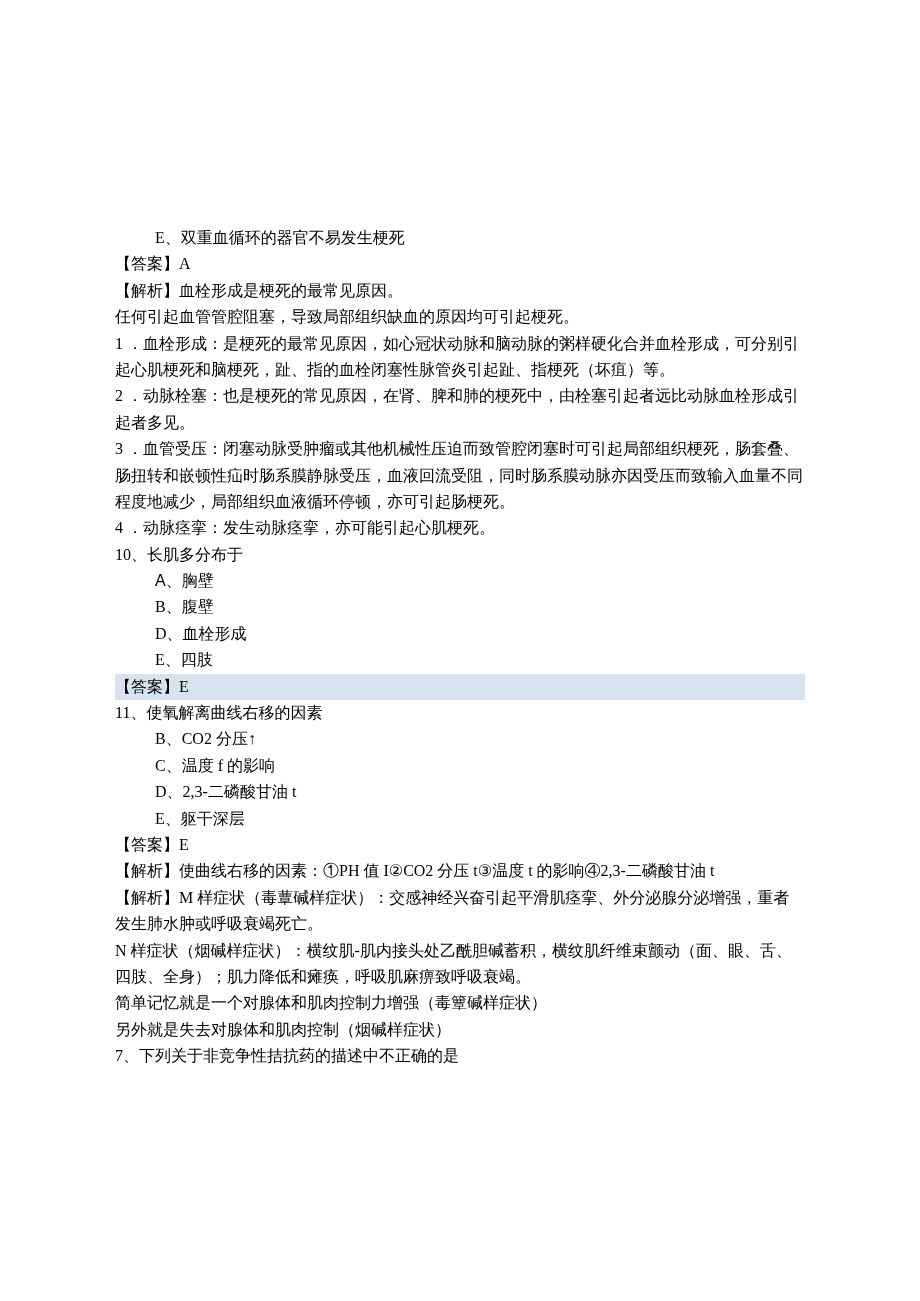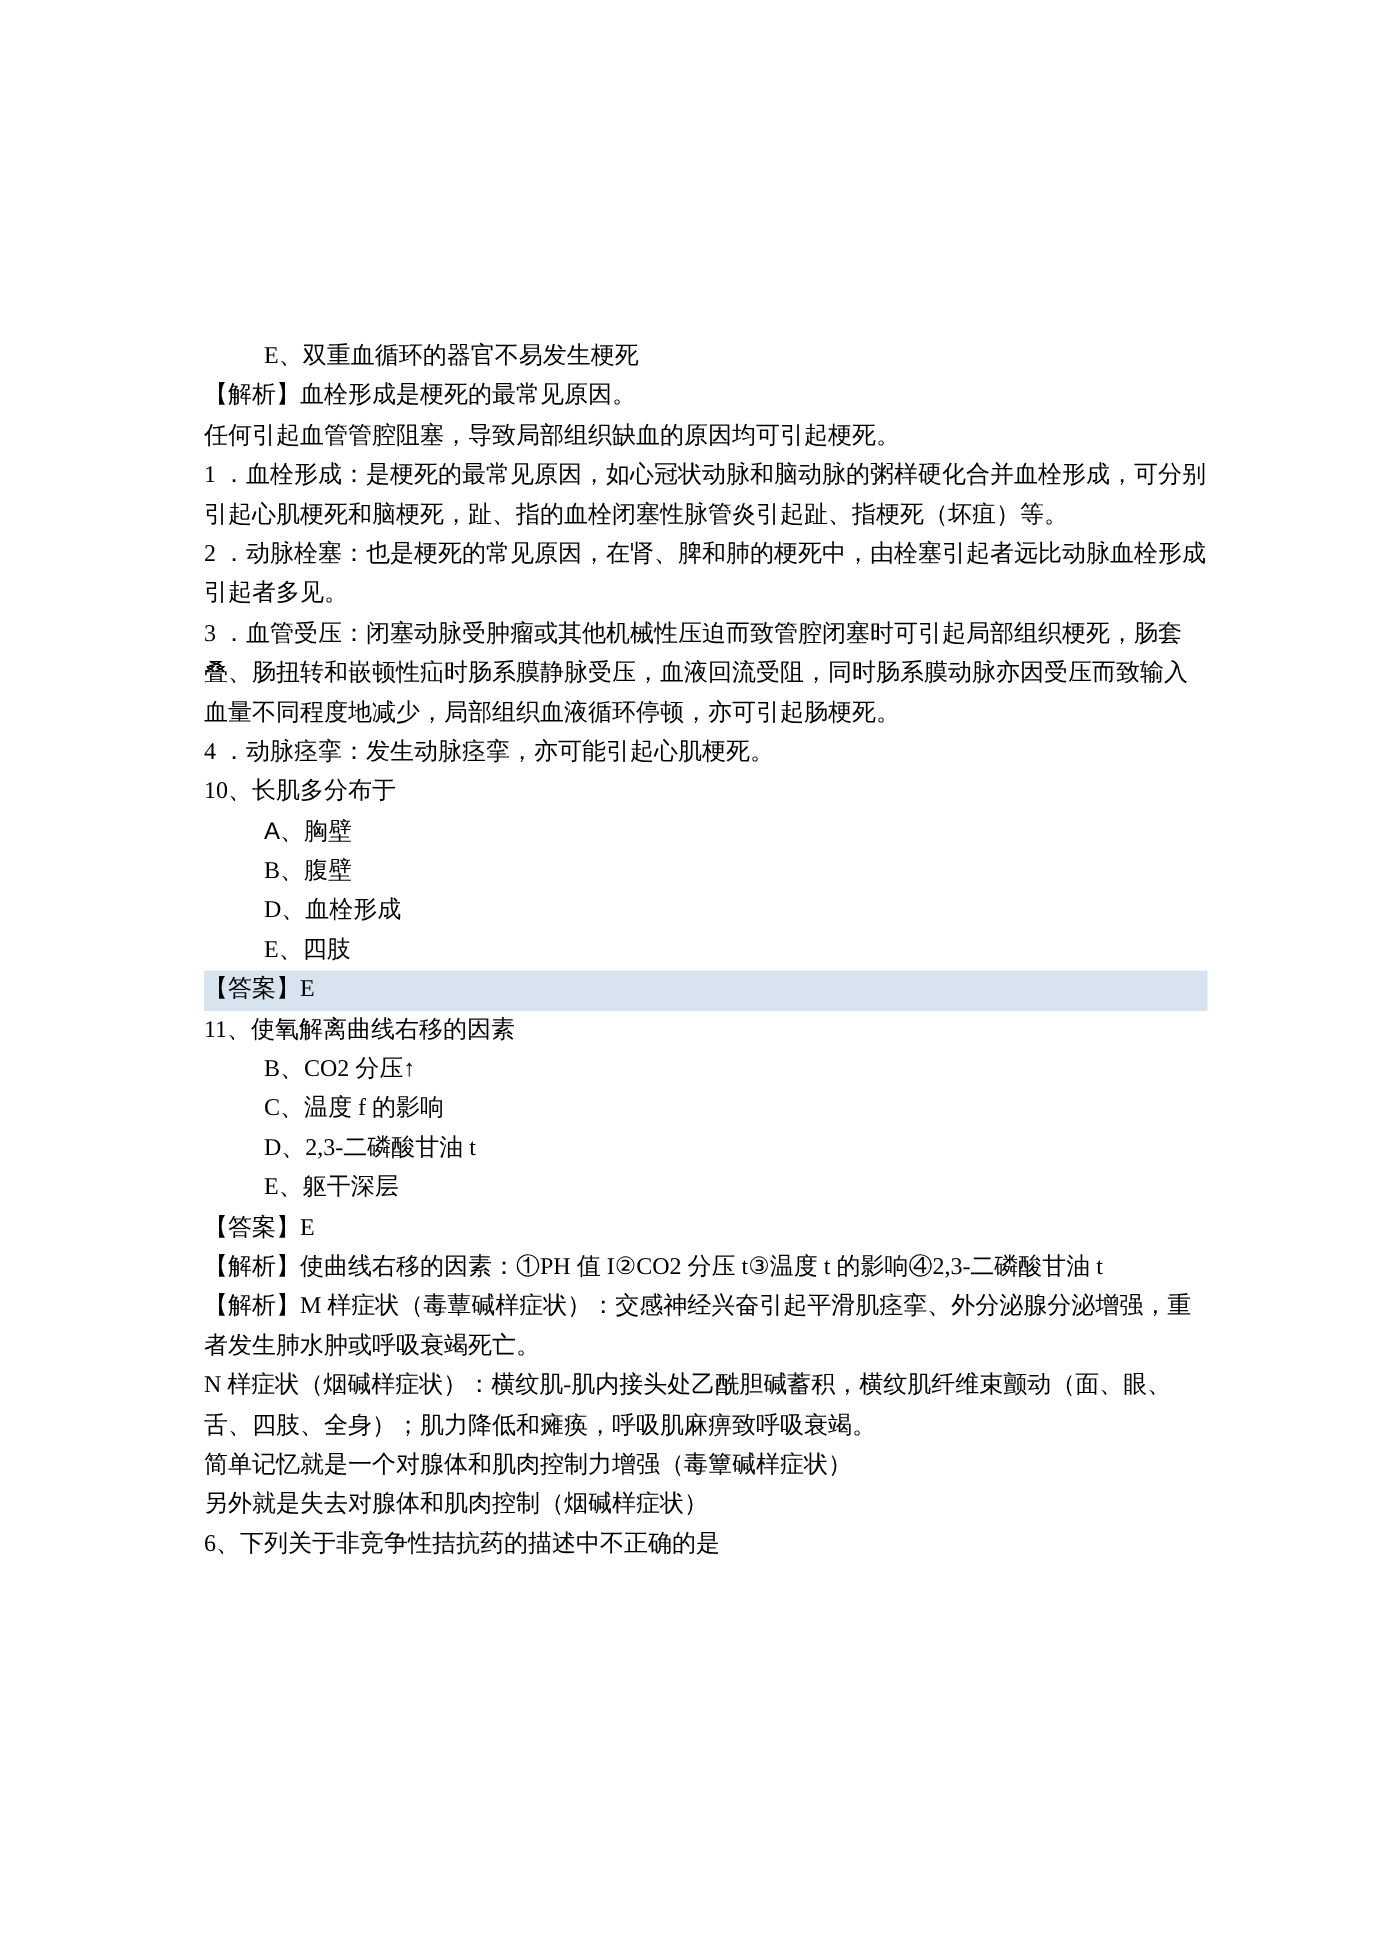--- a/index.html
+++ b/index.html
@@ -7,39 +7,39 @@
     padding: 0;
     width: 920px;
     background: #ffffff;
     font-family: "SimSun", "宋体", serif;
     font-size: 16px;
     color: #000000;
     line-height: 1.65;
   }
   .page {
     padding: 225px 115px 140px 115px;
-    margin-left: 21px;
   }
   .line {
     white-space: pre-wrap;
   }
   .option { padding-left: 2.5em; }
   .highlight {
     background: #d7e3ee;
   }
   .sans {
     font-family: Arial, "Helvetica", sans-serif;
   }
 </style>
 </head>
 <body>
 
 <div class="page">
 
   <div class="line option">E、双重血循环的器官不易发生梗死</div>
+  <div class="line">【答案】A</div>
   <div class="line">【解析】血栓形成是梗死的最常见原因。</div>
   <div class="line">任何引起血管管腔阻塞，导致局部组织缺血的原因均可引起梗死。</div>
   <div class="line">1 ．血栓形成：是梗死的最常见原因，如心冠状动脉和脑动脉的粥样硬化合并血栓形成，可分别引起心肌梗死和脑梗死，趾、指的血栓闭塞性脉管炎引起趾、指梗死（坏疽）等。</div>
   <div class="line">2 ．动脉栓塞：也是梗死的常见原因，在肾、脾和肺的梗死中，由栓塞引起者远比动脉血栓形成引起者多见。</div>
   <div class="line">3 ．血管受压：闭塞动脉受肿瘤或其他机械性压迫而致管腔闭塞时可引起局部组织梗死，肠套叠、肠扭转和嵌顿性疝时肠系膜静脉受压，血液回流受阻，同时肠系膜动脉亦因受压而致输入血量不同程度地减少，局部组织血液循环停顿，亦可引起肠梗死。</div>
   <div class="line">4 ．动脉痉挛：发生动脉痉挛，亦可能引起心肌梗死。</div>
 
   <div class="line">10、长肌多分布于</div>
   <div class="line option"><span class="sans">A</span><span>、胸壁</span></div>
   <div class="line option">B、腹壁</div>
@@ -52,15 +52,15 @@
   <div class="line option">C、温度 f 的影响</div>
   <div class="line option">D、2,3-二磷酸甘油 t</div>
   <div class="line option">E、躯干深层</div>
   <div class="line">【答案】E</div>
   <div class="line">【解析】使曲线右移的因素：①PH 值 I②CO2 分压 t③温度 t 的影响④2,3-二磷酸甘油 t</div>
   <div class="line">【解析】M 样症状（毒蕈碱样症状）：交感神经兴奋引起平滑肌痉挛、外分泌腺分泌增强，重者发生肺水肿或呼吸衰竭死亡。</div>
   <div class="line">N 样症状（烟碱样症状）：横纹肌-肌内接头处乙酰胆碱蓄积，横纹肌纤维束颤动（面、眼、舌、四肢、全身）；肌力降低和瘫痪，呼吸肌麻痹致呼吸衰竭。</div>
   <div class="line">简单记忆就是一个对腺体和肌肉控制力增强（毒簟碱样症状）</div>
   <div class="line">另外就是失去对腺体和肌肉控制（烟碱样症状）</div>
 
-  <div class="line">6、下列关于非竞争性拮抗药的描述中不正确的是</div>
+  <div class="line">7、下列关于非竞争性拮抗药的描述中不正确的是</div>
 
 </div>
 
 </body></html>

